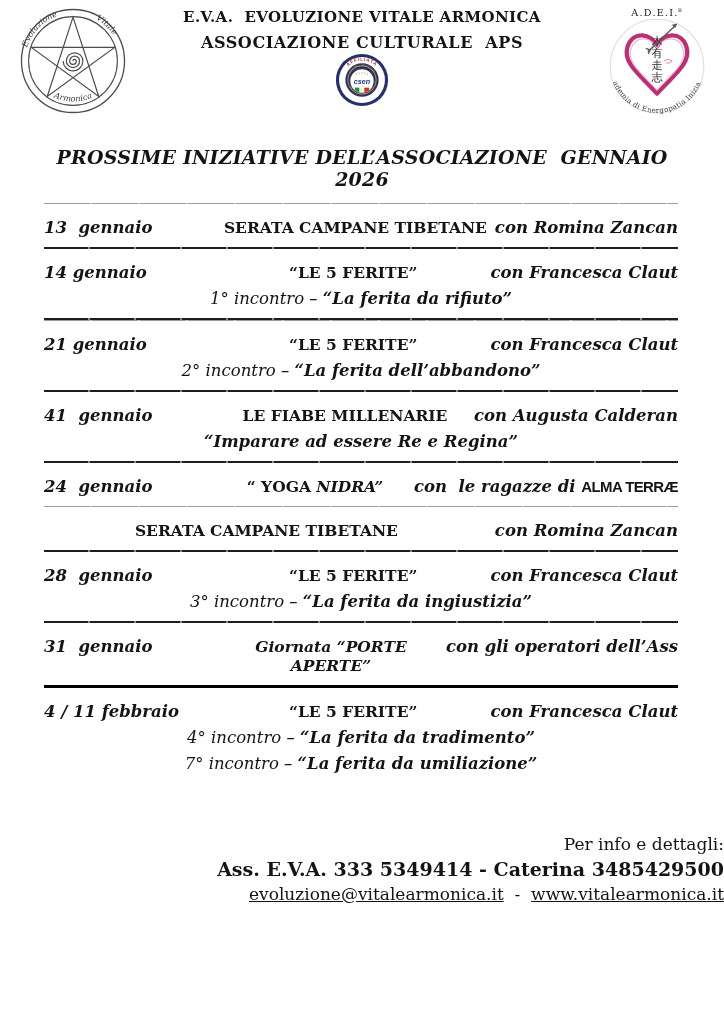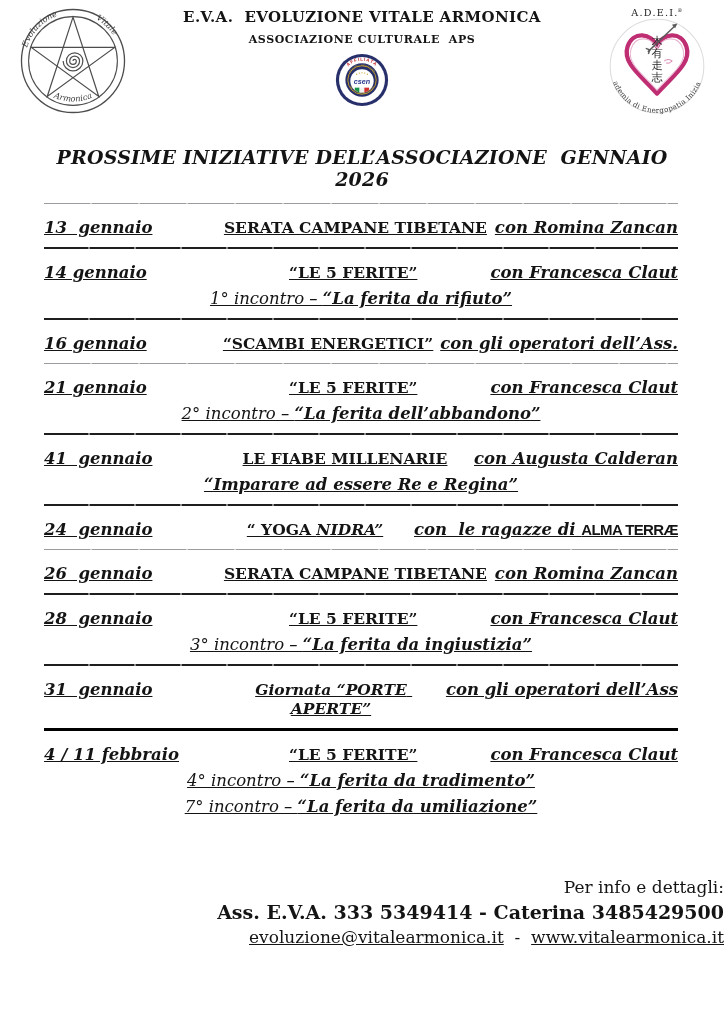--- a/index.html
+++ b/index.html
@@ -10,41 +10,41 @@
     background:#ffffff;
     font-family:"DejaVu Serif", serif;
     color:#141414;
     overflow:hidden;
   }
   
   .header{position:relative;height:130px;}
   .logo-left{position:absolute;left:16px;top:4px;width:114px;height:114px;}
   .org-block{position:absolute;left:50%;transform:translateX(-50%);top:8px;width:420px;text-align:center;}
   .org-line1{font-weight:bold;font-size:15px;letter-spacing:.4px;white-space:pre-wrap;}
-  .org-line2{font-weight:bold;font-size:11px;letter-spacing:.6px;margin-top:7px;white-space:pre-wrap;}
+  .org-line2{font-weight:bold;font-size:16px;letter-spacing:.6px;margin-top:7px;white-space:pre-wrap;}
   .csen-wrap{position:absolute;left:50%;transform:translateX(-50%);top:53px;width:54px;height:54px;}
   .logo-right{position:absolute;right:10px;top:2px;width:114px;height:114px;}
 
   
   .doc-title{
     margin:16px 44px 0 44px;
     text-align:center;
     font-weight:bold;font-style:italic;
     font-size:19px;letter-spacing:.2px;
     white-space:pre-wrap;
   }
 
   
   .events{margin:0 46px 0 44px;}
   .sep{height:2px;}
   .sep-title{margin-top:13px;}
   .sep-light{height:1px;background:repeating-linear-gradient(90deg,#9c9ca0 0 46px,#cfcfd2 46px 48px);}
   .sep-dark{height:2px;background:repeating-linear-gradient(90deg,#1e1e1e 0 44px,#8a8a8a 44px 46px);}
   .sep-thick{height:3px;background:#000;}
-  .event{padding:14px 0 10px 0;text-decoration:underline;}
+  .event{padding:14px 0 10px 0;}
   .event--before-thick{}
   .event-line{display:flex;align-items:baseline;}
   .event-date{width:178px;flex:0 0 auto;font-weight:bold;font-style:italic;font-size:16.5px;white-space:pre-wrap;}
   .event-title{flex:1;text-align:center;font-size:15.5px;white-space:pre-wrap;}
   .event-presenter{flex:0 0 auto;text-align:right;font-size:16.5px;margin-left:6px;white-space:pre-wrap;}
   .event-subline{text-align:center;margin-top:7px;font-size:16.5px;white-space:pre-wrap;}
   .seg-b{font-weight:bold;}
   .seg-bi{font-weight:bold;font-style:italic;}
   .seg-i{font-style:italic;}
   .seg-brand{font-family:"Liberation Sans",sans-serif;font-weight:600;font-style:normal;font-size:15px;letter-spacing:-.6px;}
@@ -166,27 +166,20 @@
       <div class="sep sep-dark"></div>
       <div class="event">
         <div class="event-line">
           <span class="event-date">14 gennaio</span>
           <span class="event-title"><span class="seg seg-b">“LE 5 FERITE”</span></span>
           <span class="event-presenter"><span class="seg seg-bi">con Francesca Claut</span></span>
         </div>
         <div class="event-subline"><span class="seg seg-i">1° incontro – </span><span class="seg seg-bi">“La ferita da rifiuto”</span></div>
       </div>
       <div class="sep sep-dark"></div>
-      <div class="event">
-        <div class="event-line">
-          <span class="event-date">16 gennaio</span>
-          <span class="event-title"><span class="seg seg-b">“SCAMBI ENERGETICI”</span></span>
-          <span class="event-presenter"><span class="seg seg-bi">con gli operatori dell’Ass.</span></span>
-        </div>
-      </div>
       <div class="sep sep-light"></div>
       <div class="event">
         <div class="event-line">
           <span class="event-date">21 gennaio</span>
           <span class="event-title"><span class="seg seg-b">“LE 5 FERITE”</span></span>
           <span class="event-presenter"><span class="seg seg-bi">con Francesca Claut</span></span>
         </div>
         <div class="event-subline"><span class="seg seg-i">2° incontro – </span><span class="seg seg-bi">“La ferita dell’abbandono”</span></div>
       </div>
       <div class="sep sep-dark"></div>
@@ -202,21 +195,20 @@
       <div class="event">
         <div class="event-line">
           <span class="event-date">24  gennaio</span>
           <span class="event-title"><span class="seg seg-b">“ YOGA </span><span class="seg seg-bi">NIDRA”</span></span>
           <span class="event-presenter"><span class="seg seg-bi">con  le ragazze di </span><span class="seg seg-brand">ALMA TERRÆ</span></span>
         </div>
       </div>
       <div class="sep sep-light"></div>
       <div class="event">
         <div class="event-line">
-          <span class="event-date">26  gennaio</span>
           <span class="event-title"><span class="seg seg-b">SERATA CAMPANE TIBETANE</span></span>
           <span class="event-presenter"><span class="seg seg-bi">con Romina Zancan</span></span>
         </div>
       </div>
       <div class="sep sep-dark"></div>
       <div class="event">
         <div class="event-line">
           <span class="event-date">28  gennaio</span>
           <span class="event-title"><span class="seg seg-b">“LE 5 FERITE”</span></span>
           <span class="event-presenter"><span class="seg seg-bi">con Francesca Claut</span></span>

